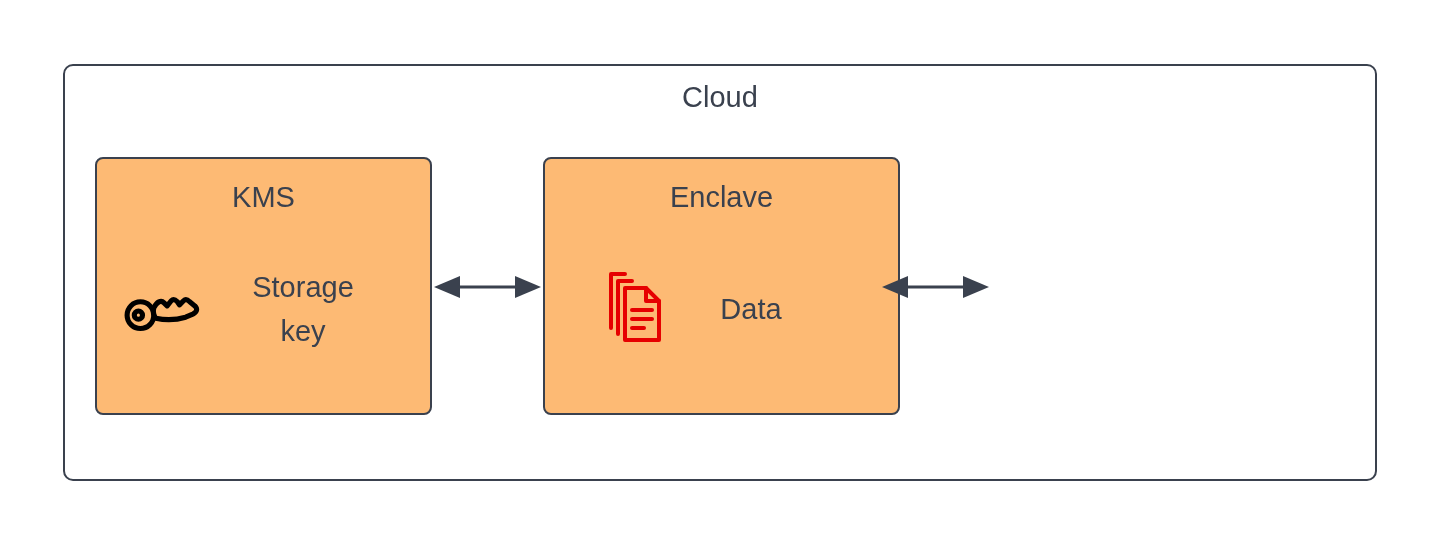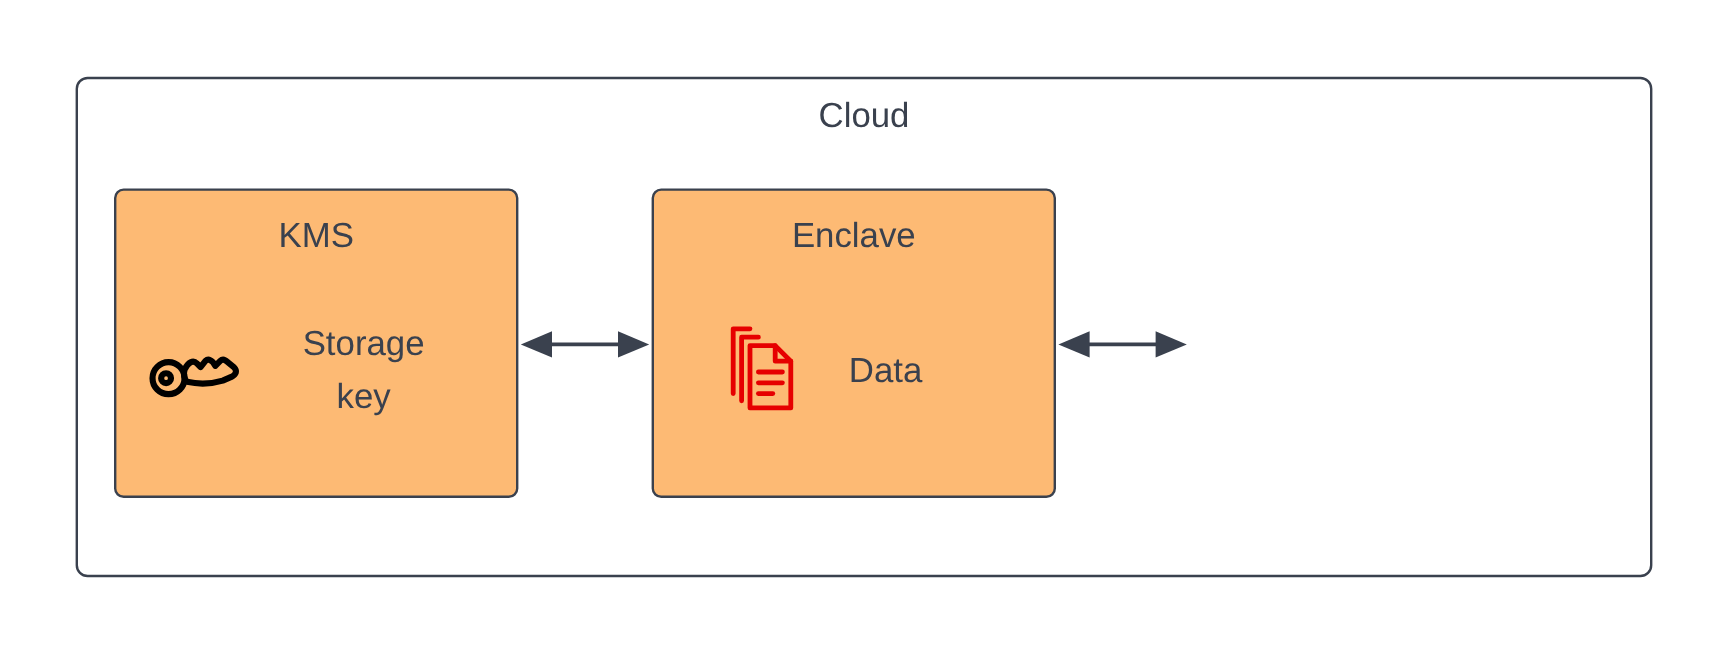--- a/index.html
+++ b/index.html
@@ -35,21 +35,21 @@
   }
   .node {
     position: absolute;
     top: 157px;
     width: 333px; height: 254px;
     border: 2px solid #3A414E;
     border-radius: 8px;
     background: #fdba74;
   }
   .node.kms     { left: 95px;  }
-  .node.enclave { left: 543px; }
+  .node.enclave { left: 543px; padding-left: 20px; }
   .node.storage { left: 991px; }
   .node-title {
     position: absolute;
     left: 0; top: 22px;
     width: 100%;
     text-align: center;
     font-size: 29px;
     color: #3A414E;
   }
   .node-label {
@@ -57,21 +57,21 @@
     top: 104px; height: 92px;
     display: flex;
     align-items: center;
     justify-content: center;
     text-align: center;
     font-size: 29px;
     line-height: 44px;
     color: #3A414E;
   }
   .label-kms      { left: 131px; width: 150px; }
-  .label-enclave  { left: 118px; width: 150px; text-align: right; }
+  .label-enclave  { left: 131px; width: 150px; text-align: right; }
   .label-storage  { left: 127px; width: 174px; }
   .icon { position: absolute; }
   .key-icon       { left: 26px;  top: 124px; width: 78px; height: 54px; }
   .docs-icon      { left: 62px;  top: 111px; width: 56px; height: 72px; }
   .lockdoc-icon   { left: 59px;  top: 114px; width: 60px; height: 72px; }
   .tag-icon       { left: -4px;  top: 152px; width: 86px; height: 86px; }
   .arrow {
     position: absolute;
     top: 265px;
     width: 111px; height: 44px;

